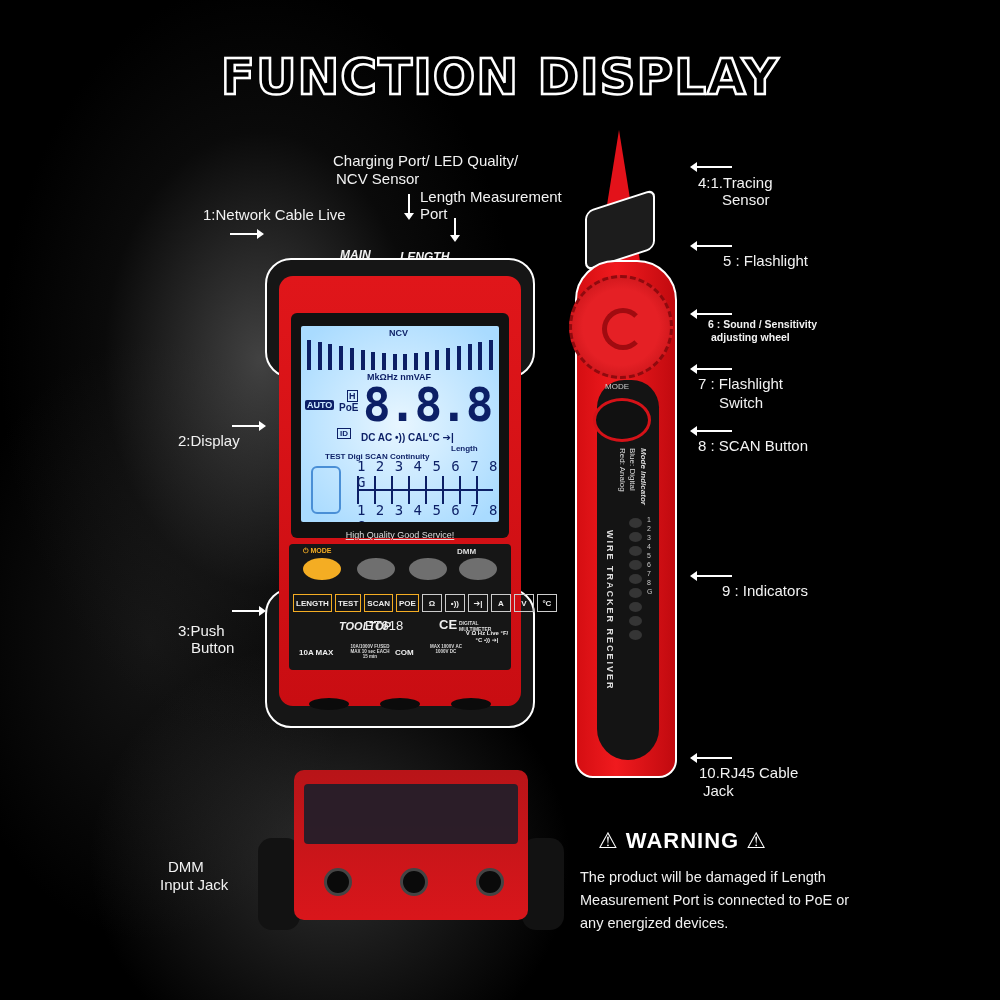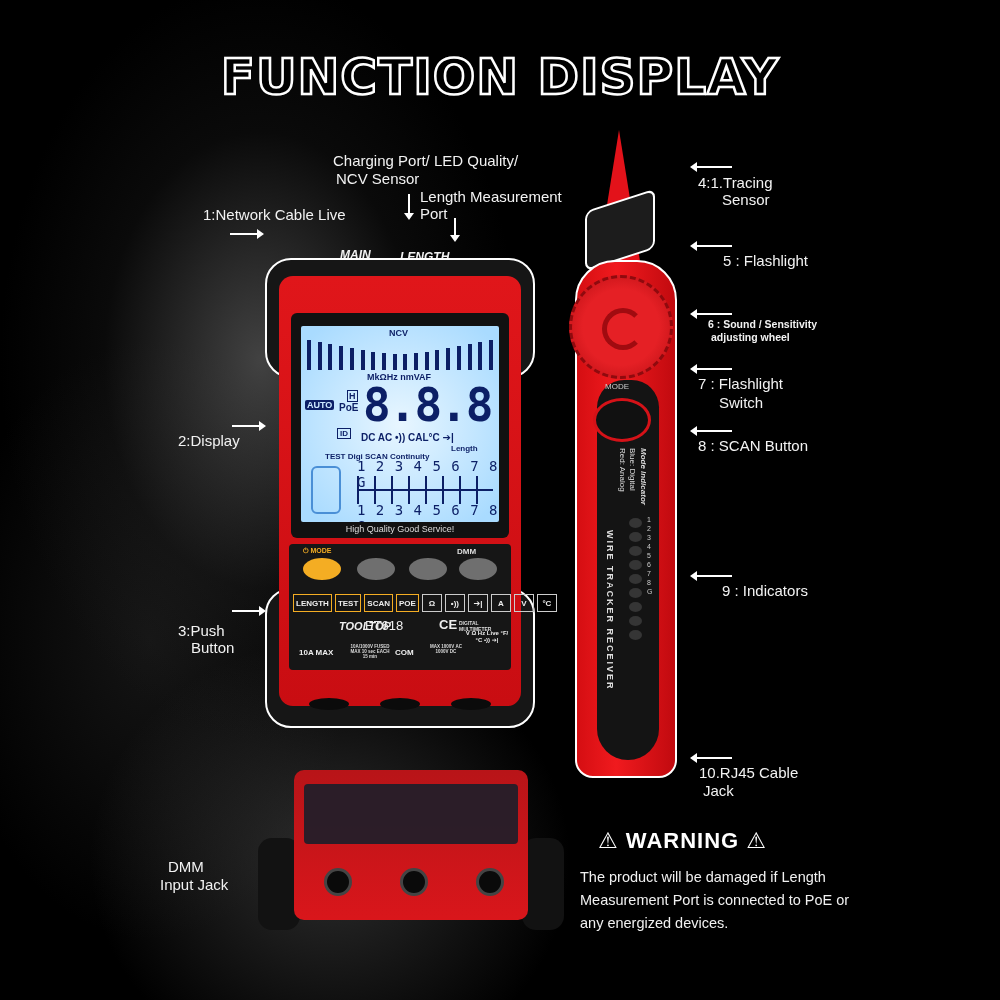--- a/index.html
+++ b/index.html
@@ -35,21 +35,21 @@
     .lcd { position: absolute; left: 36px; top: 68px; width: 198px; height: 196px; background: radial-gradient(ellipse at 50% 50%, #e8f6ff, #a9dbff 90%); border-radius: 2px; color: #0c1f66; overflow: hidden; }
     .ncv-bars { position: absolute; left: 6px; top: 14px; width: 186px; height: 30px; display: flex; justify-content: space-between; align-items: flex-end; }
     .ncv-bars span { width: 4px; background: #0c1f66; }
     .lcd .t { position: absolute; font-weight: bold; white-space: nowrap; }
     .seg { position: absolute; font-family: "DejaVu Sans Mono", monospace; color: #0c1f66; }
     .lcd-grid { position: absolute; left: 56px; top: 144px; width: 136px; height: 28px;
       background:
         repeating-linear-gradient(90deg, #0c1f66 0 2px, transparent 2px 17px);
     }
     .lcd-grid::after { content:""; position:absolute; left:0; right:0; top:13px; height:2px; background:#0c1f66; }
-    .tagline { position: absolute; left: 36px; top: 266px; width: 198px; text-align: center; font-size: 9px; color: #ddd; }
+    .tagline { position: absolute; left: 36px; top: 272px; width: 198px; text-align: center; font-size: 9px; color: #ddd; text-decoration: underline; }
     .panel { position: absolute; left: 24px; top: 286px; width: 222px; height: 126px; background: #161616; border-radius: 4px; }
     .btn { position: absolute; width: 38px; height: 22px; border-radius: 50%; background: #6f6f6f; }
     .btn.mode { background: #f4ad23; }
     .fn-row { position: absolute; left: 4px; top: 50px; display: flex; gap: 3px; }
     .fn { height: 18px; min-width: 20px; padding: 0 2px; border: 1.5px solid #ccc; color: #eee; font-size: 8px; font-weight: bold; display: flex; align-items: center; justify-content: center; }
     .fn.orange { border-color: #f4ad23; }
     .jacks { position: absolute; left: 44px; top: 440px; width: 182px; display: flex; justify-content: space-between; }
     .jack { width: 40px; height: 12px; border-radius: 50%; background: #0b0b0b; }
 
     

